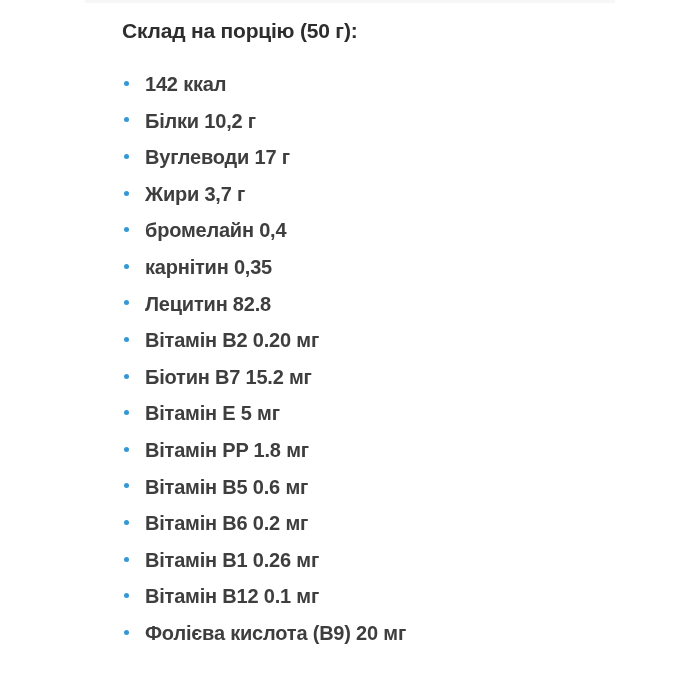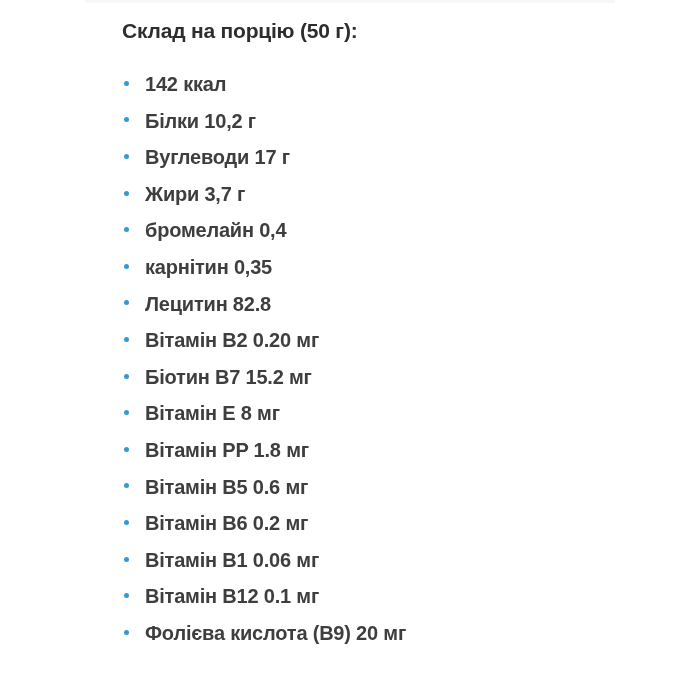--- a/index.html
+++ b/index.html
@@ -98,37 +98,37 @@
       <li>
       <span class="bullet"></span>
       <span>Вітамін B2 0.20 мг</span>
     </li>
       <li>
       <span class="bullet"></span>
       <span>Біотин B7 15.2 мг</span>
     </li>
       <li>
       <span class="bullet"></span>
-      <span>Вітамін E 8 мг</span>
+      <span>Вітамін E 5 мг</span>
     </li>
       <li>
       <span class="bullet"></span>
       <span>Вітамін PP 1.8 мг</span>
     </li>
       <li>
       <span class="bullet"></span>
       <span>Вітамін B5 0.6 мг</span>
     </li>
       <li>
       <span class="bullet"></span>
       <span>Вітамін B6 0.2 мг</span>
     </li>
       <li>
       <span class="bullet"></span>
-      <span>Вітамін B1 0.06 мг</span>
+      <span>Вітамін B1 0.26 мг</span>
     </li>
       <li>
       <span class="bullet"></span>
       <span>Вітамін B12 0.1 мг</span>
     </li>
       <li>
       <span class="bullet"></span>
       <span>Фолієва кислота (B9) 20 мг</span>
     </li>
     </ul>

